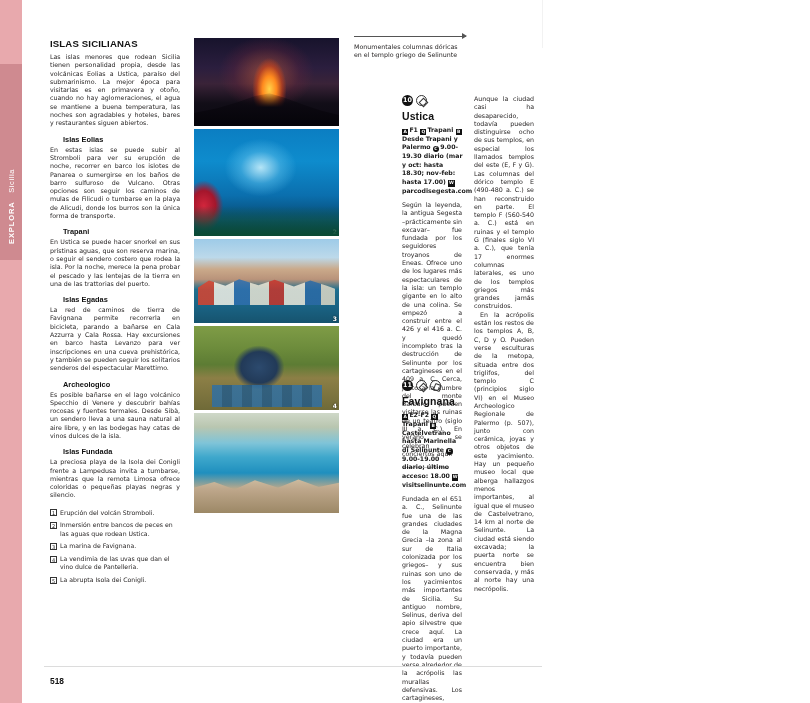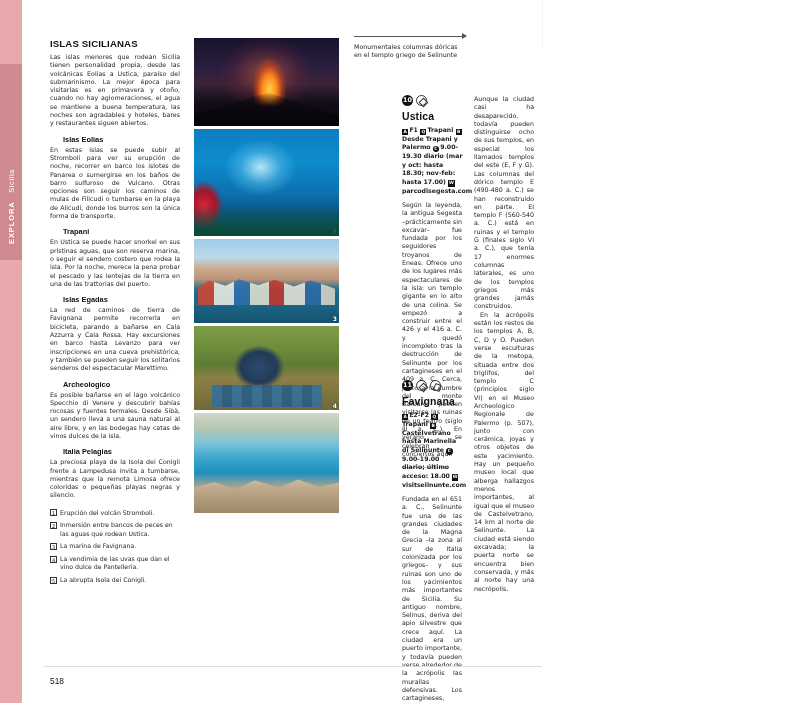--- a/index.html
+++ b/index.html
@@ -224,21 +224,21 @@
   
   .colC { position: absolute; left: 380px; top: 95px; width: 62px; }
   .colD { position: absolute; left: 380px; top: 380px; width: 62px; }
   .colE { position: absolute; left: 452px; top: 95px; width: 62px; }
   .colC .body-txt, .colD .body-txt, .colE .body-txt { width: 60px; }
 
   
   .pgnum {
     position: absolute; bottom: 17px;
     font-family: "Liberation Sans", sans-serif;
-    font-weight: normal; font-size: 8.4px; color: #111;
+    font-weight: bold; font-size: 8.4px; color: #111;
   }
   .pgnum.l { left: 28px; }
   .pgnum.r { right: 22px; }
 
   .bottom-rule {
     position: absolute; left: 22px; bottom: 36px;
     width: 520px; height: 1px; background: #dcdcdc;
   }
 </style>
 </head>
@@ -268,21 +268,21 @@
 
       <h3 class="sub-title">Trapani</h3>
       <div class="body-txt">En Ustica se puede hacer snorkel en sus prístinas aguas, que son reserva marina, o seguir el sendero costero que rodea la isla. Por la noche, merece la pena probar el pescado y las lentejas de la tierra en una de las trattorias del puerto.</div>
 
       <h3 class="sub-title">Islas Egadas</h3>
       <div class="body-txt">La red de caminos de tierra de Favignana permite recorrerla en bicicleta, parando a bañarse en Cala Azzurra y Cala Rossa. Hay excursiones en barco hasta Levanzo para ver inscripciones en una cueva prehistórica, y también se pueden seguir los solitarios senderos del espectacular Marettimo.</div>
 
       <h3 class="sub-title">Archeologico</h3>
       <div class="body-txt">Es posible bañarse en el lago volcánico Specchio di Venere y descubrir bahías rocosas y fuentes termales. Desde Sibà, un sendero lleva a una sauna natural al aire libre, y en las bodegas hay catas de vinos dulces de la isla.</div>
 
-      <h3 class="sub-title">Italia Pelagias</h3>
+      <h3 class="sub-title">Islas Fundada</h3>
       <div class="body-txt">La preciosa playa de la Isola dei Conigli frente a Lampedusa invita a tumbarse, mientras que la remota Limosa ofrece coloridas o pequeñas playas negras y silencio.</div>
 
       <div class="capt-list">
         <div class="capt-item">
           <span class="numbox">1</span>
           <span>Erupción del volcán Stromboli.</span>
         </div>
         <div class="capt-item">
           <span class="numbox">2</span>
           <span>Inmersión entre bancos de peces en las aguas que rodean Ustica.</span>

